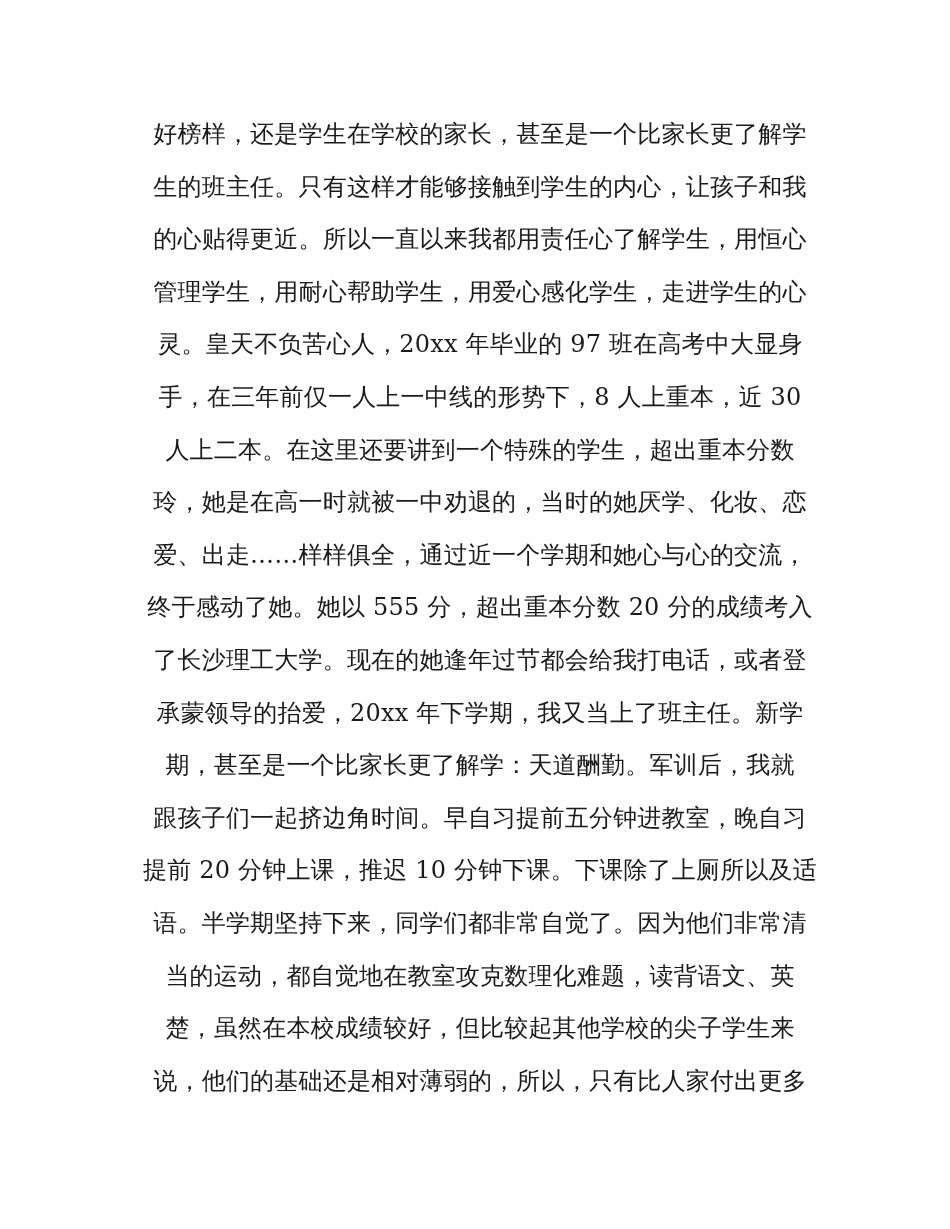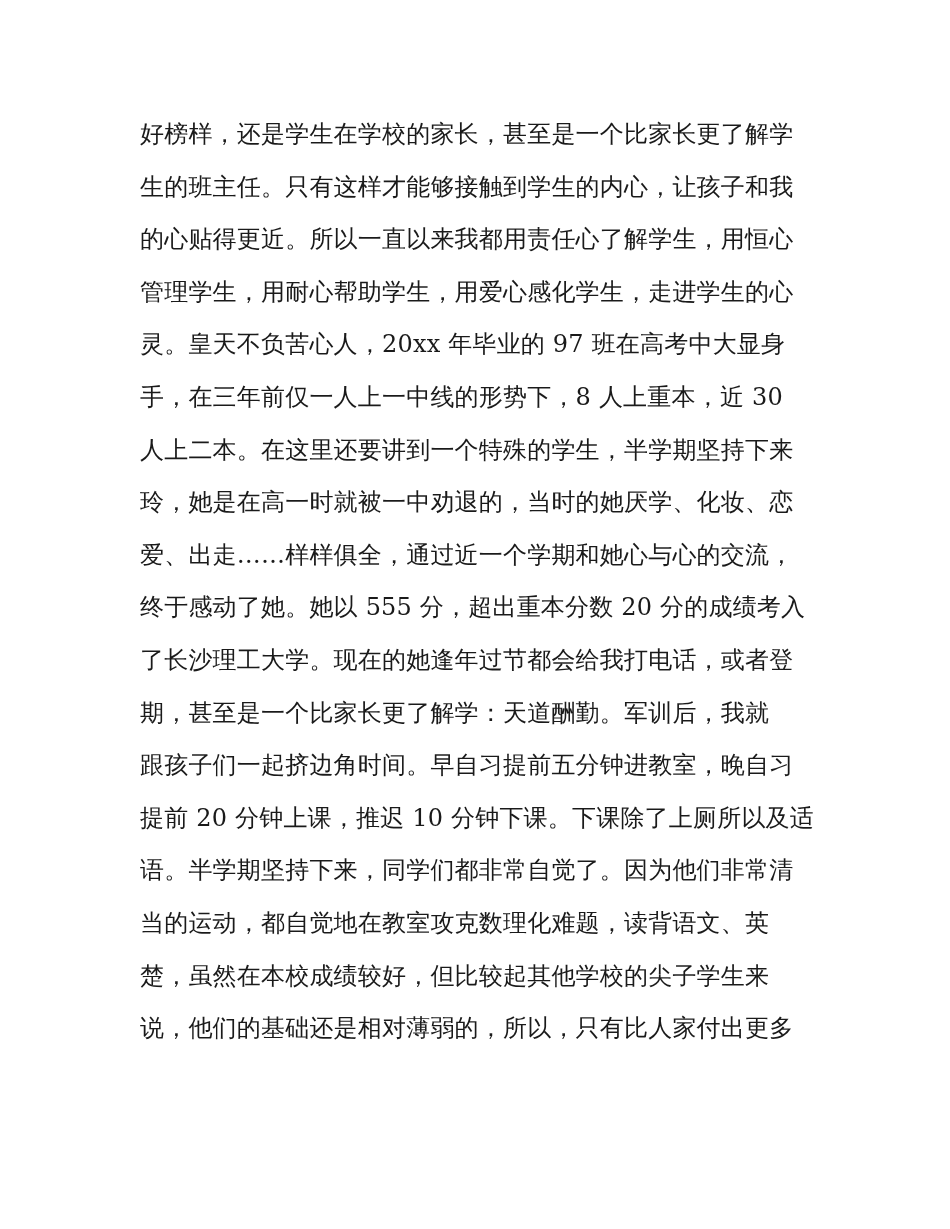--- a/index.html
+++ b/index.html
@@ -15,20 +15,21 @@
       font-family: "DejaVu Serif", "Liberation Serif", serif;
       color: #1a1a1a;
     }
     .page {
       position: absolute;
       left: 0;
       top: 0;
       width: 950px;
       height: 1229px;
       background: #ffffff;
+      text-align: center;
     }
     .text-block {
       position: absolute;
       left: 140px;
       top: 108px;
       width: 680px;
     }
     .line {
       display: block;
       height: 52.6px;
@@ -42,25 +43,26 @@
 <body>
 
 <div class="page">
   <div class="text-block">
     <span class="line">好榜样，还是学生在学校的家长，甚至是一个比家长更了解学</span>
     <span class="line">生的班主任。只有这样才能够接触到学生的内心，让孩子和我</span>
     <span class="line">的心贴得更近。所以一直以来我都用责任心了解学生，用恒心</span>
     <span class="line">管理学生，用耐心帮助学生，用爱心感化学生，走进学生的心</span>
     <span class="line">灵。皇天不负苦心人，20xx 年毕业的 97 班在高考中大显身</span>
     <span class="line">手，在三年前仅一人上一中线的形势下，8 人上重本，近 30</span>
-    <span class="line">人上二本。在这里还要讲到一个特殊的学生，半学期坚持下来</span>
+    <span class="line">人上二本。在这里还要讲到一个特殊的学生，超出重本分数</span>
     <span class="line">玲，她是在高一时就被一中劝退的，当时的她厌学、化妆、恋</span>
     <span class="line">爱、出走……样样俱全，通过近一个学期和她心与心的交流，</span>
     <span class="line">终于感动了她。她以 555 分，超出重本分数 20 分的成绩考入</span>
     <span class="line">了长沙理工大学。现在的她逢年过节都会给我打电话，或者登</span>
+    <span class="line">承蒙领导的抬爱，20xx 年下学期，我又当上了班主任。新学</span>
     <span class="line">期，甚至是一个比家长更了解学：天道酬勤。军训后，我就</span>
     <span class="line">跟孩子们一起挤边角时间。早自习提前五分钟进教室，晚自习</span>
     <span class="line">提前 20 分钟上课，推迟 10 分钟下课。下课除了上厕所以及适</span>
     <span class="line">语。半学期坚持下来，同学们都非常自觉了。因为他们非常清</span>
     <span class="line">当的运动，都自觉地在教室攻克数理化难题，读背语文、英</span>
     <span class="line">楚，虽然在本校成绩较好，但比较起其他学校的尖子学生来</span>
     <span class="line">说，他们的基础还是相对薄弱的，所以，只有比人家付出更多</span>
   </div>
 </div>
 

